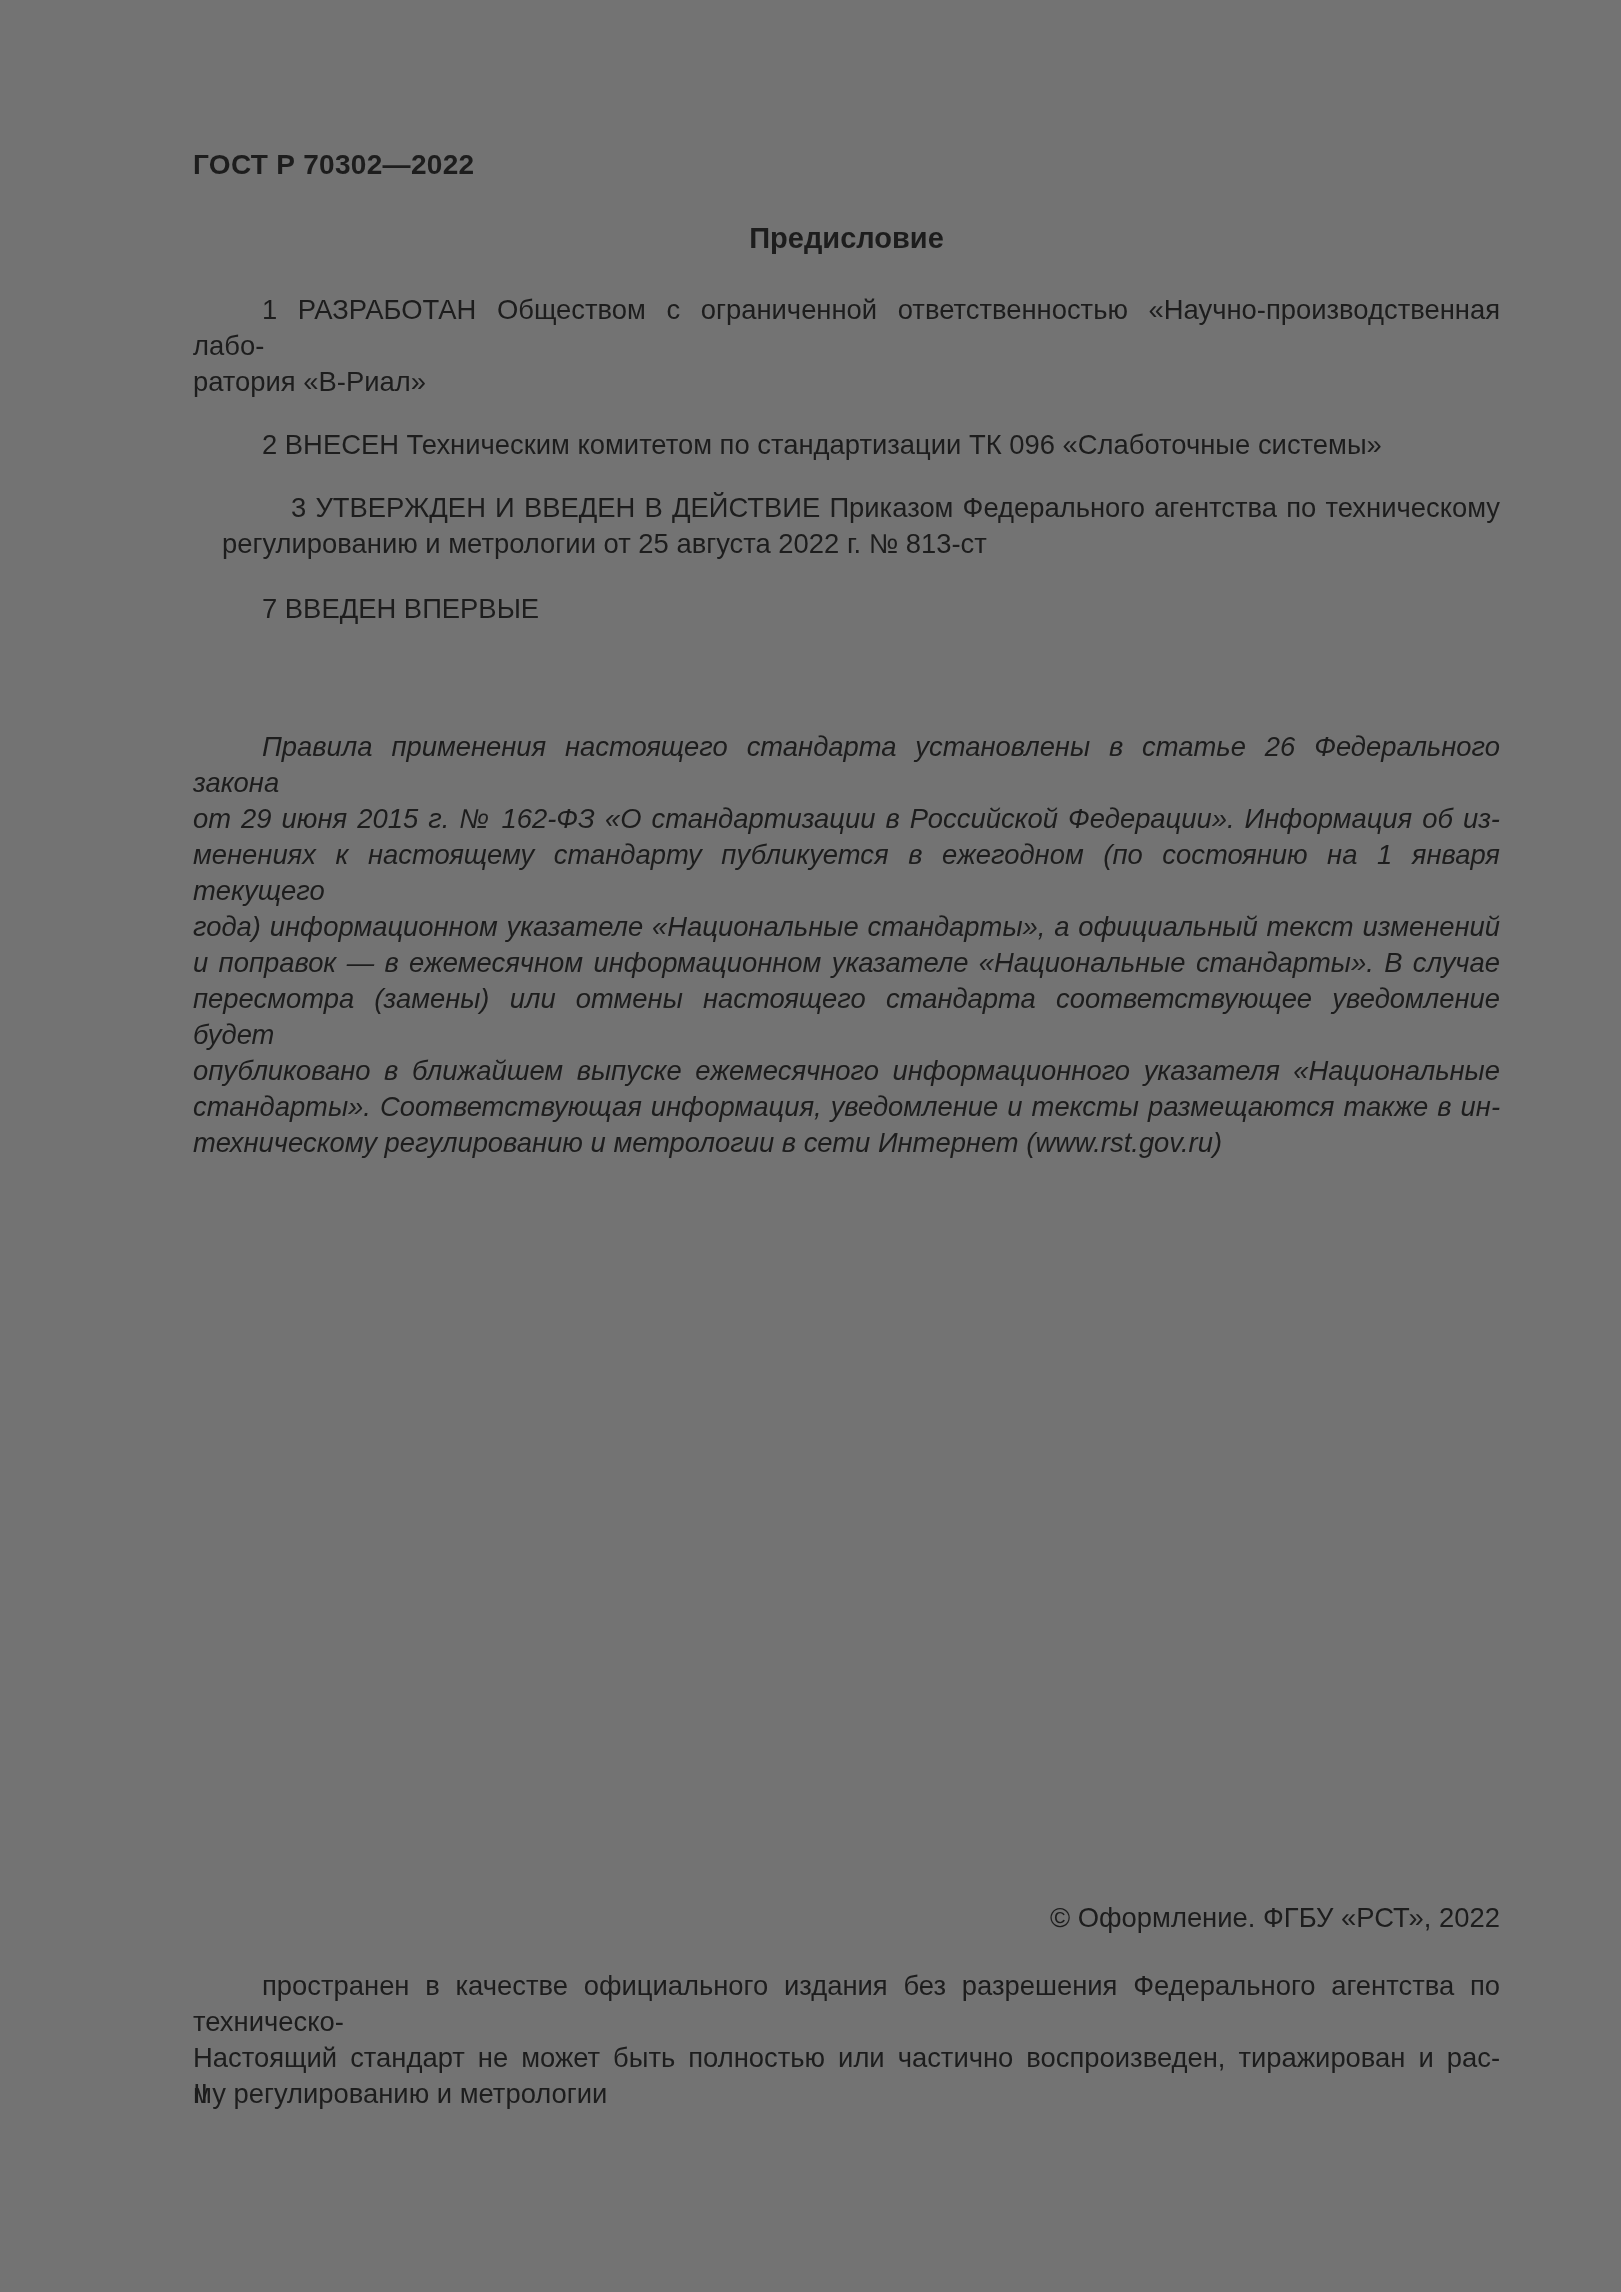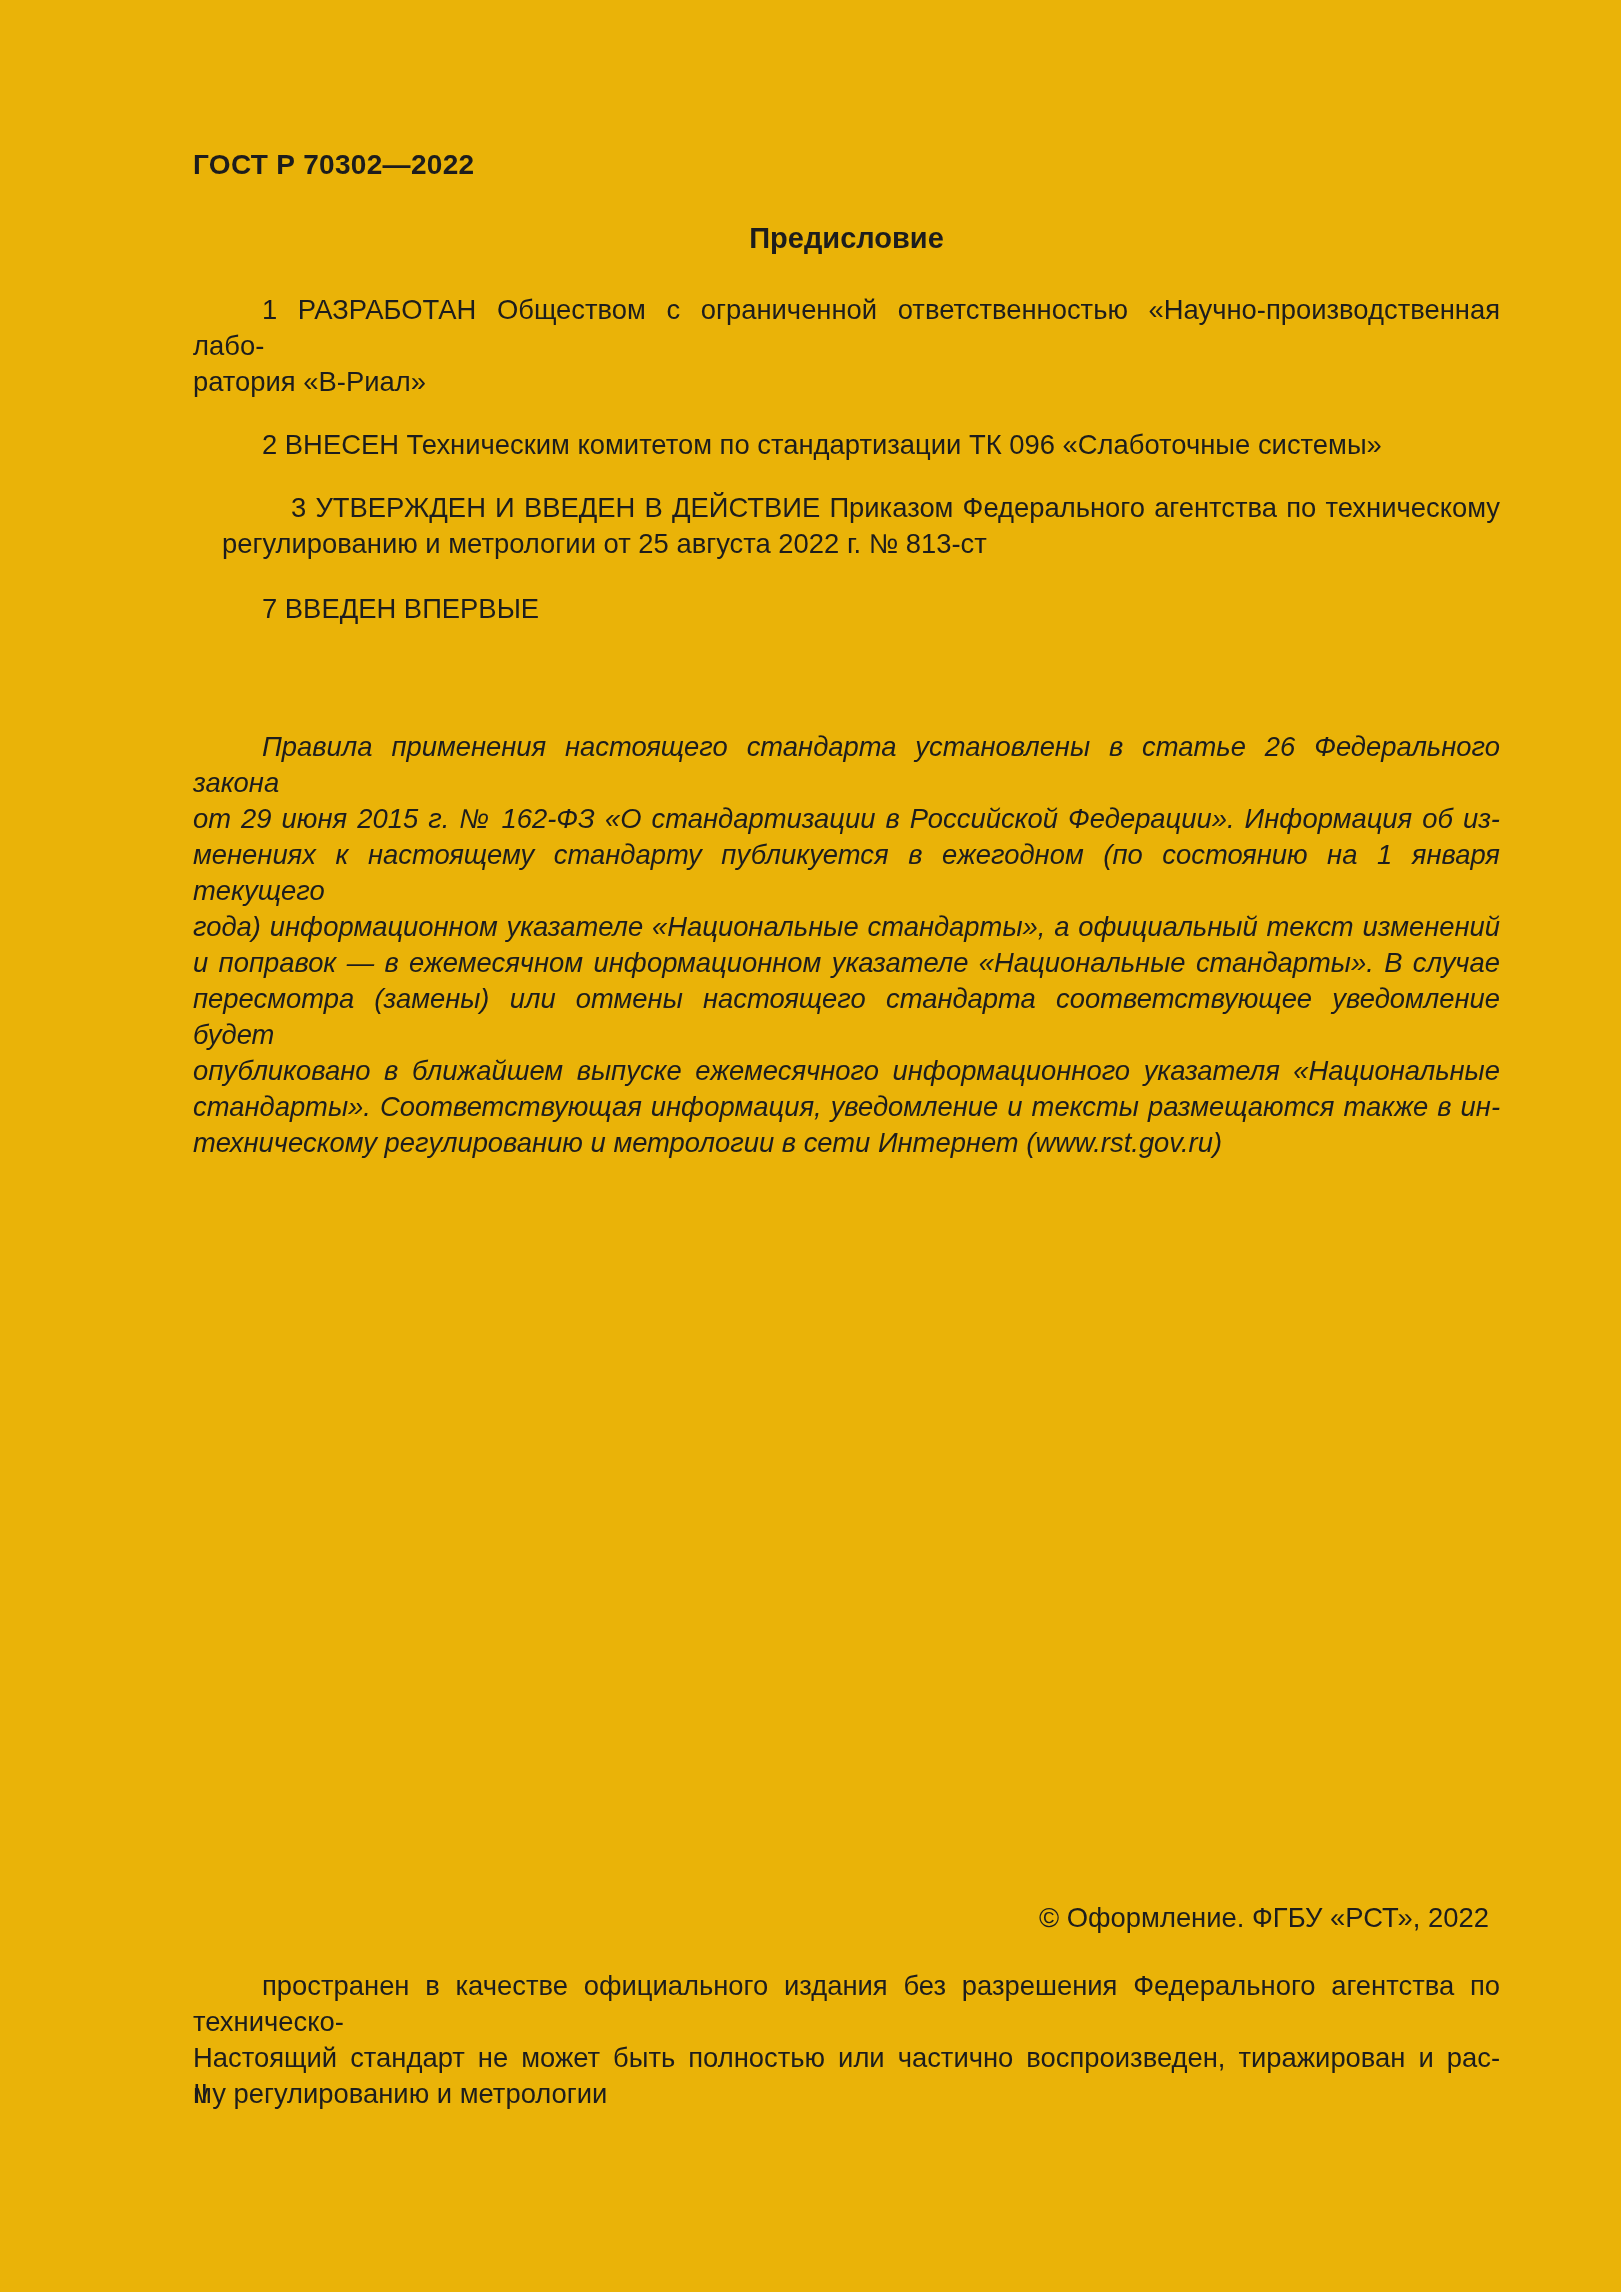--- a/index.html
+++ b/index.html
@@ -1,21 +1,21 @@
 <!DOCTYPE html>
 <html lang="ru"><head>
 <meta charset="utf-8">
 <style>
   * { margin: 0; padding: 0; box-sizing: border-box; }
   html, body { background: #ffffff; }
   .page {
     position: relative;
     width: 1621px;
     height: 2293px;
-    background: #eab308;
+    background: #737373;
     color: #1d1d1d;
     font-family: "Liberation Sans", sans-serif;
     font-size: 27.4px;
     line-height: 36px;
     overflow: hidden;
   }
   .doc-header {
     position: absolute;
     top: 147px;
     left: 193px;
@@ -45,21 +45,21 @@
   .para-2 { margin-top: 27px; }
   .para-3 { margin-top: 26.5px; margin-left: 29px; }
   .para-4 { margin-top: 29px; }
   .legal {
     margin-top: 102px;
     font-style: italic;
   }
   .copyright {
     position: absolute;
     top: 1900px;
-    left: 182px;
+    left: 193px;
     width: 1307px;
     text-align: right;
   }
   .restriction {
     position: absolute;
     top: 1968px;
     left: 193px;
     width: 1307px;
   }
   .page-num {

